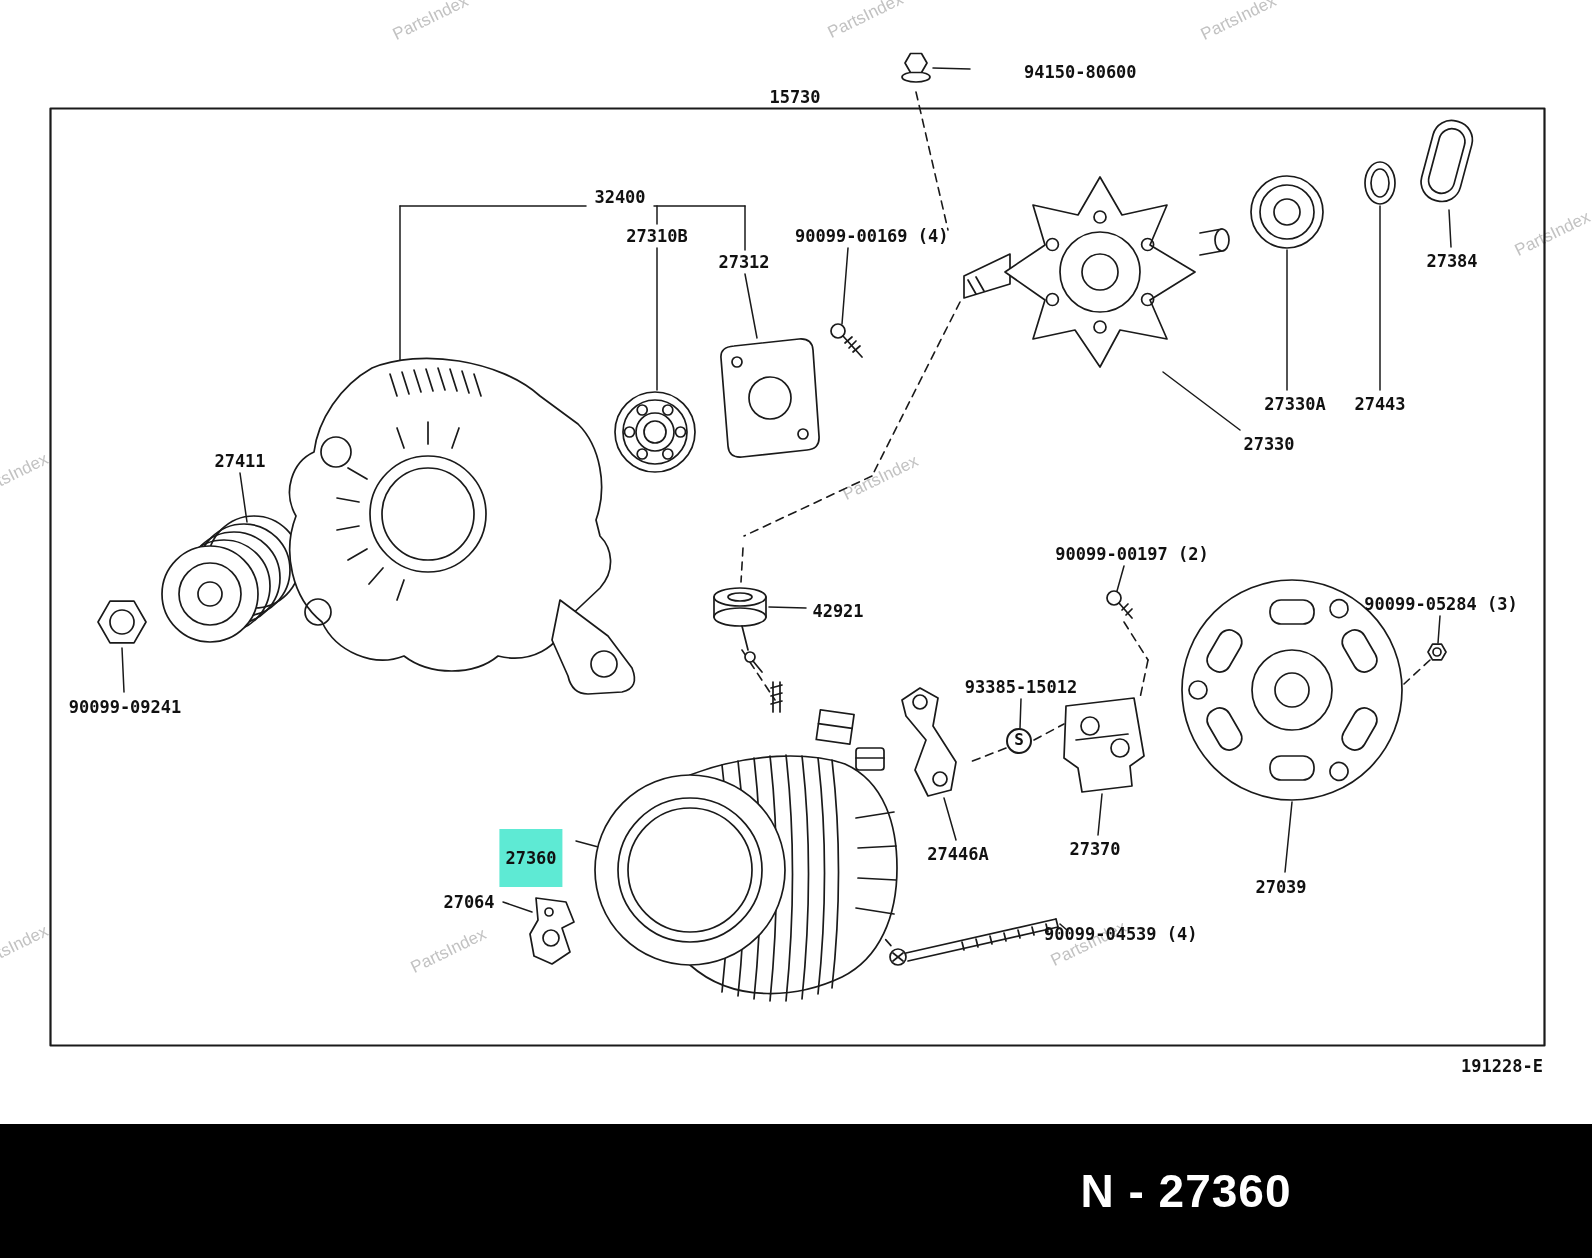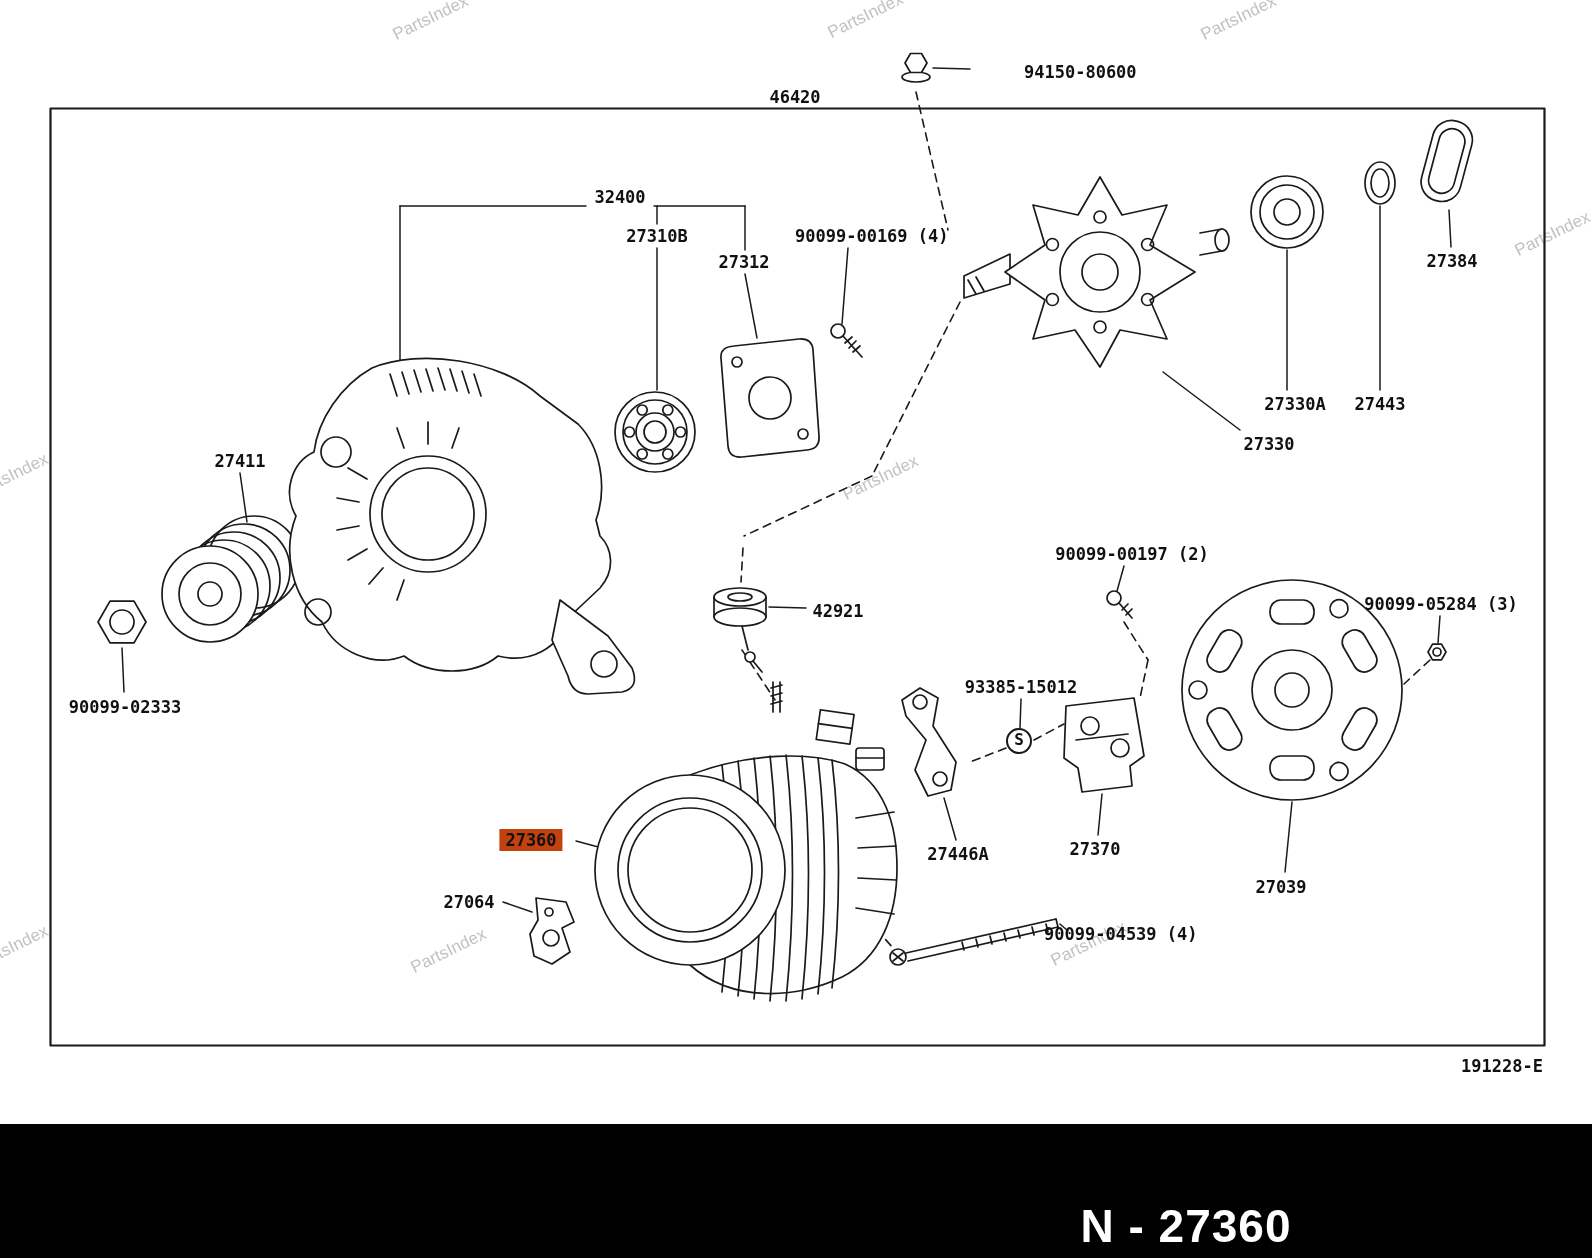--- a/index.html
+++ b/index.html
@@ -4,29 +4,29 @@
 <style>
   html,body{margin:0;padding:0;background:#fff;}
   .stage{position:relative;width:1592px;height:1258px;background:#fff;overflow:hidden;
          font-family:"DejaVu Sans Mono",monospace;}
   .art{position:absolute;left:0;top:0;}
   .wm{position:absolute;font:17px "Liberation Sans",sans-serif;color:#c2c2c2;
       transform:rotate(-26deg);white-space:nowrap;}
   .plabel{position:absolute;font:bold 17px "DejaVu Sans Mono",monospace;color:#111;
           white-space:nowrap;transform:translateX(-50%);line-height:20px;}
   .plabel.la{transform:none;}
-  .plabel.hl{background:#c2410c;padding:1px 6px;}
+  .plabel.hl{background:#5eead4;padding:19px 6px;}
   .s-symbol{position:absolute;left:1006px;top:728px;width:26px;height:26px;background:#fff;
             border:2px solid #1a1a1a;border-radius:50%;text-align:center;line-height:24px;
             font:bold 16px "DejaVu Sans Mono",monospace;color:#111;box-sizing:border-box;}
   .footer{position:absolute;left:0;top:1124px;width:1592px;height:134px;background:#000;}
   .footer span{position:absolute;top:50%;transform:translate(-50%,-50%);color:#fff;
                font:bold 46px "Liberation Sans",sans-serif;letter-spacing:1px;white-space:nowrap;}
   .footer .f-left{left:592px;}
-  .footer .f-right{left:1186px;margin-top:35px;}
+  .footer .f-right{left:1186px;}
   .sheet{position:absolute;font:bold 17px "DejaVu Sans Mono",monospace;color:#111;white-space:nowrap;margin-left:6px;}
 </style>
 </head>
 <body>
 
 <div class="stage">
 
   <div class="wm" style="left:390px;top:8px">PartsIndex</div>
   <div class="wm" style="left:825px;top:6px">PartsIndex</div>
   <div class="wm" style="left:1198px;top:8px">PartsIndex</div>
@@ -313,32 +313,32 @@
       <path d="M962,942 L964,950"></path>
         <path d="M976,939 L978,947"></path>
         <path d="M990,936 L992,944"></path>
       <path d="M1004,933 L1006,941"></path>
         <path d="M1018,930 L1020,938"></path>
         <path d="M1032,927 L1034,935"></path>
       <path d="M1046,924 L1048,932"></path>
     </g>
   </svg>
 
-  <div class="plabel" style="left:795px;top:87px">46420</div>
+  <div class="plabel" style="left:795px;top:87px">15730</div>
   <div class="plabel la" style="left:1024px;top:62px">94150-80600</div>
   <div class="plabel" style="left:620px;top:187px">32400</div>
   <div class="plabel" style="left:657px;top:226px">27310B</div>
   <div class="plabel" style="left:744px;top:252px">27312</div>
   <div class="plabel la" style="left:795px;top:226px">90099-00169 (4)</div>
   <div class="plabel" style="left:1452px;top:251px">27384</div>
   <div class="plabel" style="left:240px;top:451px">27411</div>
   <div class="plabel" style="left:1295px;top:394px">27330A</div>
   <div class="plabel" style="left:1380px;top:394px">27443</div>
   <div class="plabel" style="left:1269px;top:434px">27330</div>
-  <div class="plabel" style="left:125px;top:697px">90099-02333</div>
+  <div class="plabel" style="left:125px;top:697px">90099-09241</div>
   <div class="plabel" style="left:838px;top:601px">42921</div>
   <div class="plabel" style="left:1132px;top:544px">90099-00197 (2)</div>
   <div class="plabel" style="left:1441px;top:594px">90099-05284 (3)</div>
   <div class="plabel" style="left:1021px;top:677px">93385-15012</div>
   <div class="plabel" style="left:958px;top:844px">27446A</div>
   <div class="plabel" style="left:1095px;top:839px">27370</div>
   <div class="plabel hl" style="left:531px;top:829px">27360</div>
   <div class="plabel" style="left:469px;top:892px">27064</div>
   <div class="plabel" style="left:1281px;top:877px">27039</div>
   <div class="plabel la" style="left:1044px;top:924px">90099-04539 (4)</div>

